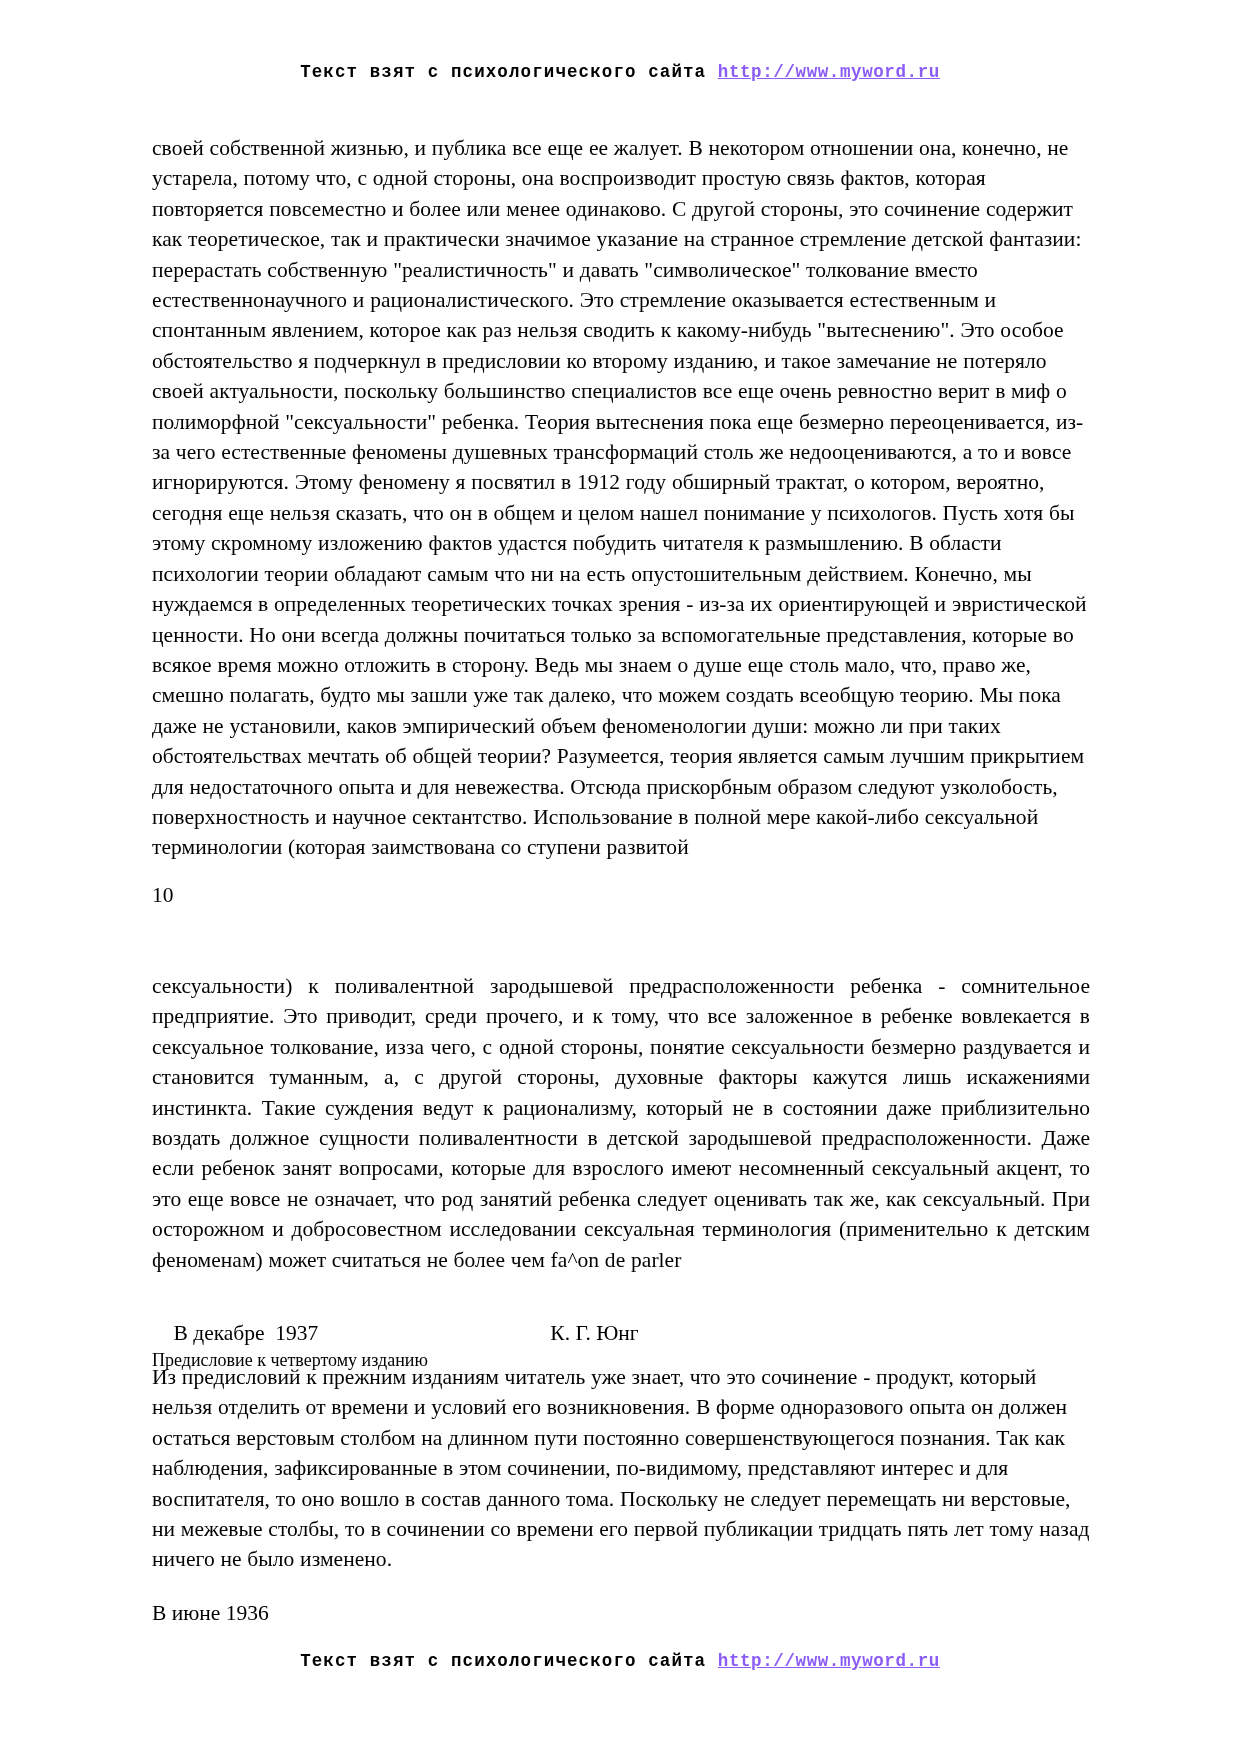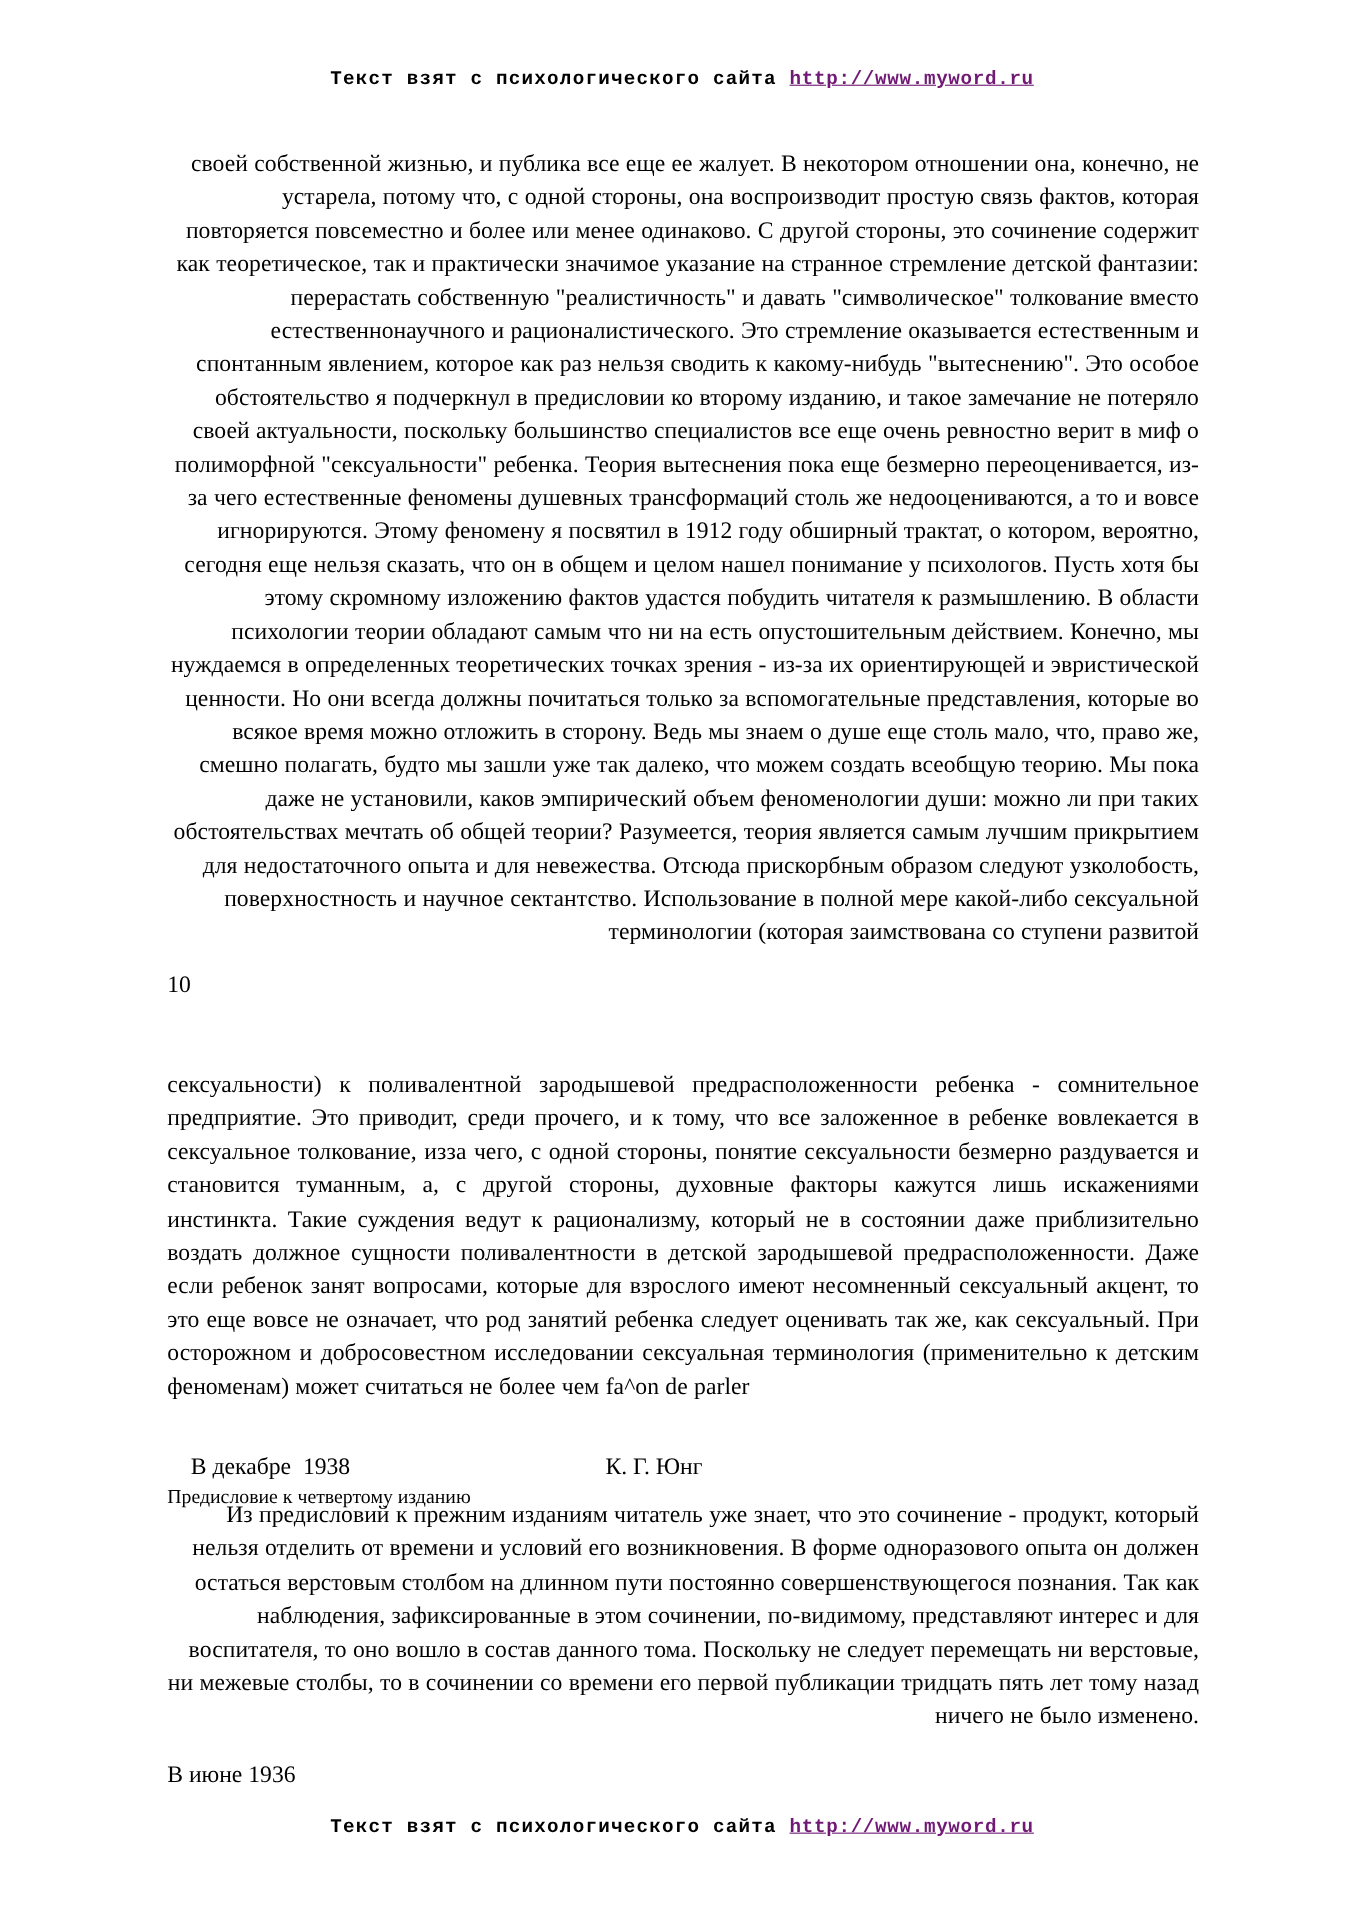--- a/index.html
+++ b/index.html
@@ -33,42 +33,42 @@
     font-weight: bold;
     font-size: 17.5px;
     letter-spacing: 1.1px;
     white-space: nowrap;
     color: #000000;
   }
   .banner-top { top: 62px; }
   .banner-bottom { top: 1651px; }
 
   .banner .url {
-    color: #701a75;
+    color: #8b5cf6;
     text-decoration: underline;
     letter-spacing: 0.6px;
   }
 
   
   .textcol {
     position: absolute;
     left: 152px;
     width: 938px;
   }
 
   p.para {
     margin: 0;
     text-align: justify;
     text-justify: inter-word;
     font-size: 21.5px;
     line-height: 30.4px;
     letter-spacing: 0.05px;
     word-spacing: 0.3px;
   }
-  p.para.last-flush { text-align: right; }
+  p.para.last-flush { text-align: left; }
 
   .pagenum {
     position: absolute;
     left: 152px;
     font-size: 21.5px;
     line-height: 30.4px;
   }
 
   .sigline {
     position: absolute;
@@ -118,21 +118,21 @@
     <p class="para last-flush">своей собственной жизнью, и публика все еще ее жалует. В некотором отношении она, конечно, не устарела, потому что, с одной стороны, она воспроизводит простую связь фактов, которая повторяется повсеместно и более или менее одинаково. С другой стороны, это сочинение содержит как теоретическое, так и практически значимое указание на странное стремление детской фантазии: перерастать собственную "реалистичность" и давать "символическое" толкование вместо естественнонаучного и рационалистического. Это стремление оказывается естественным и спонтанным явлением, которое как раз нельзя сводить к какому-нибудь "вытеснению". Это особое обстоятельство я подчеркнул в предисловии  ко второму  изданию, и такое  замечание не потеряло своей актуальности, поскольку большинство специалистов все еще очень ревностно верит в миф о полиморфной  "сексуальности" ребенка. Теория вытеснения пока еще безмерно переоценивается, из-за чего естественные феномены душевных трансформаций столь же недооцениваются, а то и вовсе игнорируются. Этому феномену  я посвятил в 1912 году обширный трактат, о котором, вероятно, сегодня еще нельзя сказать, что он в общем и целом нашел понимание  у психологов. Пусть хотя бы  этому скромному изложению   фактов удастся побудить читателя к размышлению. В области психологии теории обладают самым что ни на есть опустошительным действием. Конечно, мы нуждаемся в определенных теоретических точках зрения - из-за их ориентирующей  и  эвристической ценности. Но они  всегда должны  почитаться только за вспомогательные представления, которые во всякое время можно отложить в сторону. Ведь мы знаем о душе  еще столь мало, что, право же, смешно  полагать, будто мы зашли уже так далеко, что можем создать всеобщую теорию. Мы пока даже не установили, каков эмпирический объем феноменологии души: можно  ли  при таких обстоятельствах мечтать об общей теории? Разумеется, теория является самым лучшим   прикрытием для недостаточного опыта и для невежества. Отсюда прискорбным образом следуют узколобость, поверхностность и научное сектантство.      Использование в полной мере какой-либо сексуальной терминологии (которая заимствована со ступени развитой</p>
   </div>
 
   <div class="pagenum" id="pagenum-1">10</div>
 
   <div class="textcol" id="block-2">
     <p class="para">сексуальности) к поливалентной зародышевой предрасположенности  ребенка -  сомнительное предприятие. Это приводит, среди прочего, и к тому, что все заложенное в ребенке вовлекается в сексуальное толкование, изза чего, с одной стороны, понятие сексуальности безмерно раздувается и становится туманным, а, с другой стороны, духовные факторы кажутся лишь искажениями инстинкта. Такие суждения ведут к рационализму, который не в состоянии даже приблизительно воздать должное сущности поливалентности в детской зародышевой предрасположенности. Даже если ребенок занят вопросами, которые для взрослого имеют несомненный сексуальный акцент, то это еще вовсе не означает, что род занятий ребенка следует оценивать так же, как сексуальный. При осторожном и добросовестном исследовании сексуальная терминология (применительно к детским  феноменам) может считаться не более чем fa^on de parler</p>
   </div>
 
   <div class="sigline" id="sig-1">
-    <span>В декабре  1938</span><span class="sig-gap"></span><span>К. Г. Юнг</span>
+    <span>В декабре  1937</span><span class="sig-gap"></span><span>К. Г. Юнг</span>
   </div>
 
   <div class="heading-line" id="heading-1">Предисловие к четвертому изданию</div>
 
   <div class="textcol" id="block-3">
     <p class="para last-flush">    Из предисловий к прежним  изданиям читатель уже знает, что это сочинение - продукт, который нельзя отделить от времени и условий его возникновения. В форме одноразового опыта он должен остаться верстовым столбом на длинном пути постоянно совершенствующегося познания. Так как наблюдения, зафиксированные в этом сочинении, по-видимому, представляют интерес и для воспитателя, то оно вошло в состав данного тома. Поскольку не следует перемещать ни верстовые, ни межевые  столбы, то в сочинении  со времени его первой публикации тридцать пять лет тому назад ничего не было изменено.</p>
   </div>
 
   <div class="plain-line" id="date-1">В июне 1936</div>
 

